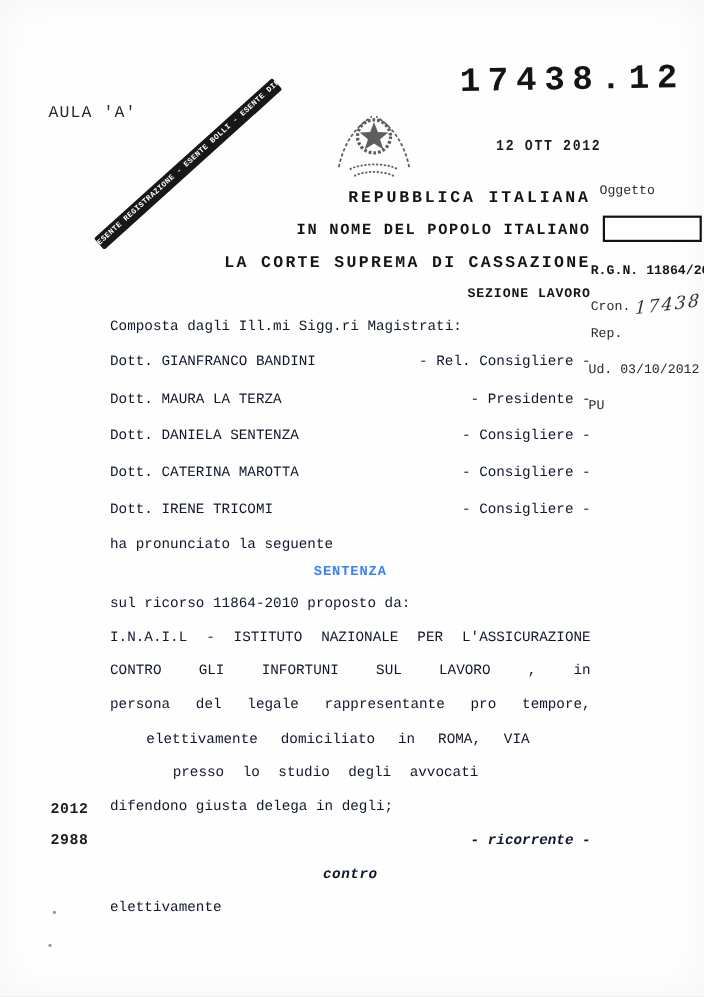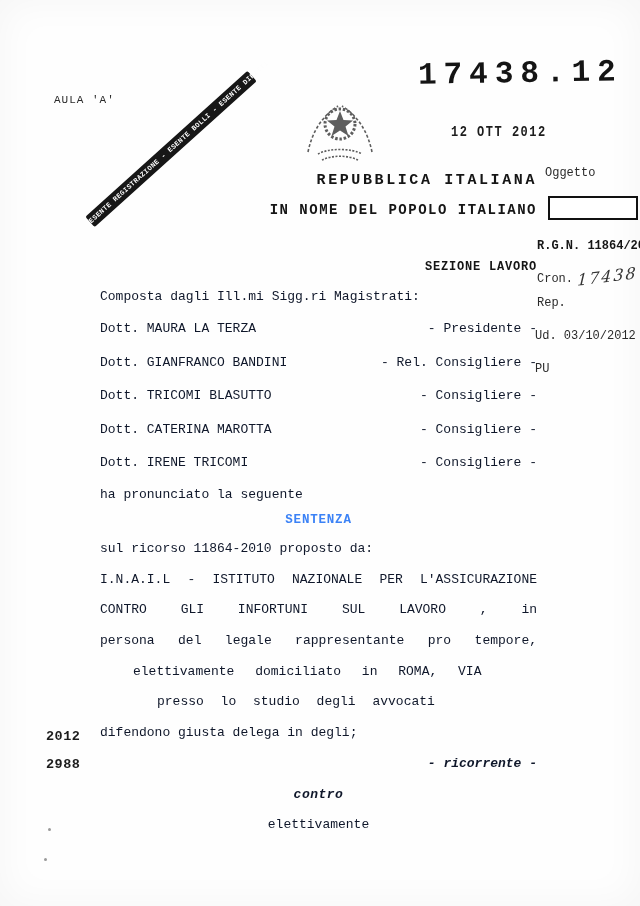--- a/index.html
+++ b/index.html
@@ -6,21 +6,21 @@
   .page{
     position:relative;width:640px;height:906px;margin:0 auto;
     background:#fefefe;overflow:hidden;
     font-family:"Liberation Mono","DejaVu Sans Mono",monospace;
     color:#222;
     box-shadow:inset 0 0 40px rgba(0,0,0,0.04);
   }
   .abs{position:absolute;}
 
   
-  .aula{left:54px;top:94px;font-size:11px;letter-spacing:1px;color:#2a2a2a;}
+  .aula{left:44px;top:94px;font-size:15px;letter-spacing:1px;color:#2a2a2a;}
 
   
   .stamp-number{
     left:418px;top:56px;font-size:31px;font-weight:600;color:#141414;
     letter-spacing:7px;transform:rotate(-1deg);white-space:nowrap;
   }
   
   .date-stamp{
     left:451px;top:126px;font-size:12px;font-weight:bold;color:#1c1c1c;
     letter-spacing:1.5px;transform:scaleY(1.15);white-space:nowrap;
@@ -66,21 +66,21 @@
   .mag-row{display:flex;justify-content:space-between;height:33.6px;white-space:nowrap;}
   .pronounce{top:487px;}
   .sentenza{top:513px;text-align:center;font-weight:bold;font-size:12.5px;letter-spacing:.8px;color:#3b82f6;}
 
   .body-lines{top:541px;}
   .bl{height:30.7px;white-space:nowrap;}
   .bl.justify{white-space:normal;text-align:justify;text-align-last:justify;}
   .bl.spread{word-spacing:13px;margin-left:33px;}
   .bl.indent{padding-left:57px;word-spacing:9px;}
   .bl.right-spread{text-align:right;word-spacing:14px;}
-  .bl.right{text-align:center;}
+  .bl.right{text-align:left;}
   .bl.rbi{text-align:right;font-weight:bold;font-style:italic;}
   .bl.cbi{text-align:center;font-weight:bold;font-style:italic;letter-spacing:.5px;}
 
   
   .mnote{left:46px;font-size:13.5px;font-weight:bold;color:#1d1d1d;letter-spacing:.5px;}
   .mnote1{top:729px;}
   .mnote2{top:757px;}
 
   .speck{width:3px;height:3px;border-radius:50%;background:#9a9a9a;}
   .speck1{left:48px;top:828px;}
@@ -104,48 +104,49 @@
         <path d="M20 58 C24 38 34 22 50 12" stroke-dasharray="3 2"></path>
         <path d="M84 58 C80 38 70 22 54 12" stroke-dasharray="3 2"></path>
         <path d="M30 60 C40 54 64 54 74 60" stroke-dasharray="2 1.5"></path>
         <path d="M34 66 C44 61 60 61 70 66" stroke-dasharray="2 1.5"></path>
       </g>
     </svg>
   </div>
 
   <div class="abs hdr hdr1">REPUBBLICA ITALIANA</div>
   <div class="abs hdr hdr2">IN NOME DEL POPOLO ITALIANO</div>
+  <div class="abs hdr hdr3">LA CORTE SUPREMA DI CASSAZIONE</div>
   <div class="abs hdr hdr4">SEZIONE LAVORO</div>
 
   <div class="abs sb sb-oggetto">Oggetto</div>
   <div class="abs sb-box"></div>
   <div class="abs sb sb-rgn">R.G.N. 11864/20</div>
   <div class="abs sb sb-cron">
     <span>Cron.</span><span class="hand">17438</span>
   </div>
   <div class="abs sb sb-rep">Rep.</div>
   <div class="abs sb sb-ud">Ud. 03/10/2012</div>
   <div class="abs sb sb-pu">PU</div>
 
   <div class="abs main-col intro">Composta dagli Ill.mi Sigg.ri Magistrati:</div>
 
   <div class="abs main-col mag-rows">
 
       <div class="mag-row">
+        <span>Dott. GIANFRANCO BANDINI</span>
+        <span>- Rel. Consigliere -</span>
+      </div>
+
+      <div class="mag-row">
         <span>Dott. MAURA LA TERZA</span>
         <span>- Presidente -</span>
       </div>
 
       <div class="mag-row">
-        <span>Dott. GIANFRANCO BANDINI</span>
-        <span>- Rel. Consigliere -</span>
-      </div>
-
-      <div class="mag-row">
-        <span>Dott. TRICOMI BLASUTTO</span>
+        <span>Dott. DANIELA SENTENZA</span>
         <span>- Consigliere -</span>
       </div>
 
       <div class="mag-row">
         <span>Dott. CATERINA MAROTTA</span>
         <span>- Consigliere -</span>
       </div>
 
       <div class="mag-row">
         <span>Dott. IRENE TRICOMI</span>

